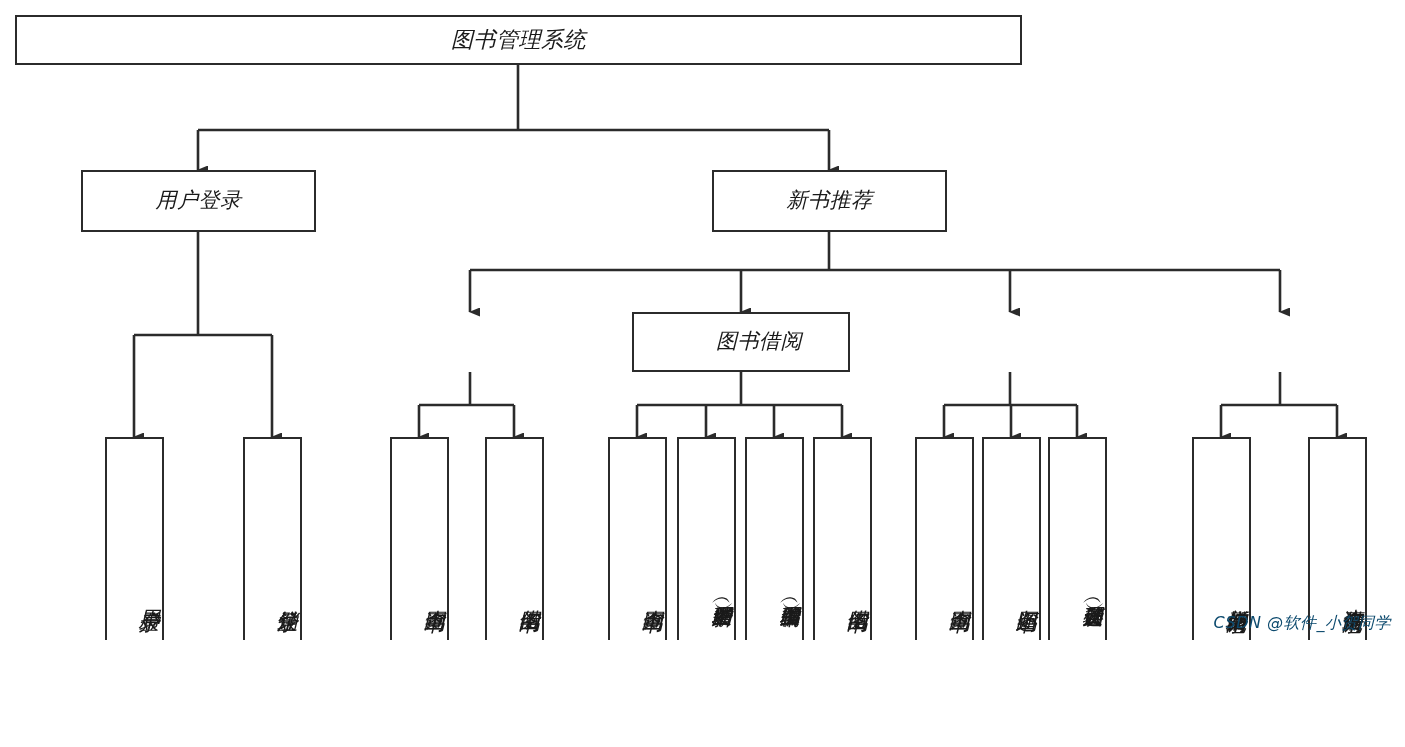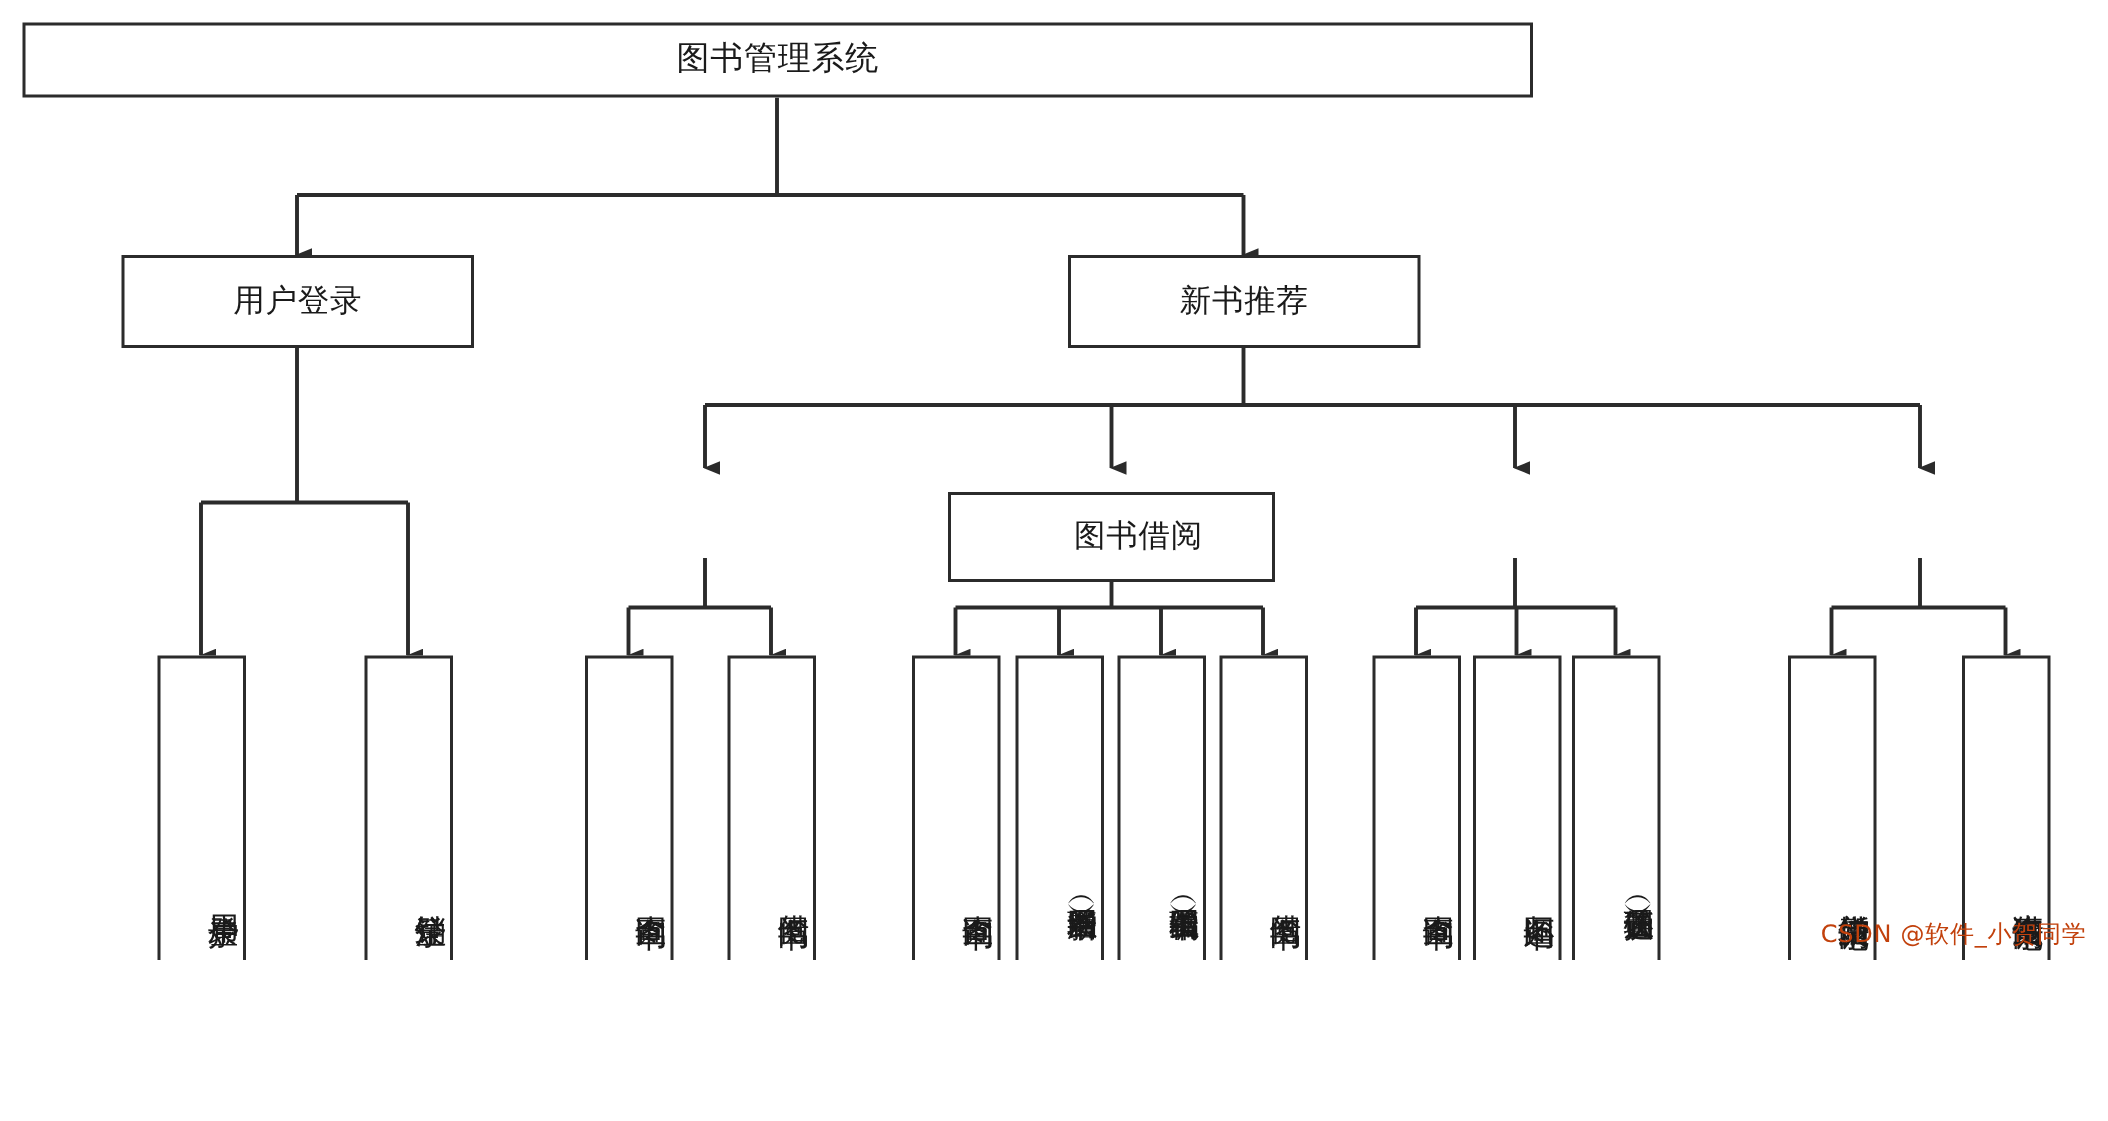--- a/index.html
+++ b/index.html
@@ -10,20 +10,21 @@
   }
   body {
     font-family: "DejaVu Sans", "Liberation Sans", sans-serif;
   }
   #diagram-root {
     position: relative;
     width: 1405px;
     height: 640px;
     background: #ffffff;
     overflow: hidden;
+    font-style: italic;
   }
   #edge-layer {
     position: absolute;
     left: 0;
     top: 0;
     width: 1405px;
     height: 747px;
     pointer-events: none;
   }
   .node {
@@ -60,21 +61,21 @@
   .node.v-node.tall-text {
     font-size: 20px;
     letter-spacing: 0px;
     padding-top: 10px;
   }
   #watermark {
     position: absolute;
     right: 14px;
     bottom: 6px;
     font-size: 16px;
-    color: #c2410c;
+    color: #0c4a6e;
     white-space: nowrap;
     letter-spacing: 0.5px;
   }
 </style>
 </head>
 <body>
 
 <div id="diagram-root">
 
   <svg id="edge-layer" viewBox="0 0 1405 747" xmlns="http://www.w3.org/2000/svg">
@@ -118,21 +119,21 @@
         <line x1="1221" y1="405" x2="1221" y2="437" marker-end="url(#arrowhead)"></line>
         <line x1="1337" y1="405" x2="1337" y2="437" marker-end="url(#arrowhead)"></line>
       </g>
   </svg>
 
   <div class="node h-node root-node" style="left: 15px; top: 15px; width: 1007px; height: 50px;">图书管理系统</div>
 
   <div class="node h-node" style="left: 81px; top: 170px; width: 235px; height: 62px;">用户登录</div>
   <div class="node h-node" style="left: 712px; top: 170px; width: 235px; height: 62px;">新书推荐</div>
 
-  <div class="node h-node" style="left: 632px; top: 328px; width: 218px; height: 60px; padding-left: 36px;">图书借阅</div>
+  <div class="node h-node" style="left: 632px; top: 312px; width: 218px; height: 60px; padding-left: 36px;">图书借阅</div>
 
   <div class="node v-node" style="left: 105px; top: 437px; width: 59px; height: 298px;">用户登录</div>
   <div class="node v-node" style="left: 243px; top: 437px; width: 59px; height: 298px;">注销登录</div>
   <div class="node v-node" style="left: 390px; top: 437px; width: 59px; height: 298px;">查询图书</div>
   <div class="node v-node" style="left: 485px; top: 437px; width: 59px; height: 298px;">借阅图书</div>
   <div class="node v-node" style="left: 608px; top: 437px; width: 59px; height: 298px;">查询图书</div>
   <div class="node v-node tall-text" style="left: 677px; top: 437px; width: 59px; height: 298px;">新增图书（管理员）</div>
   <div class="node v-node tall-text" style="left: 745px; top: 437px; width: 59px; height: 298px;">编辑图书（管理员）</div>
   <div class="node v-node" style="left: 813px; top: 437px; width: 59px; height: 298px;">借阅图书</div>
   <div class="node v-node" style="left: 915px; top: 437px; width: 59px; height: 298px;">查询图书</div>

